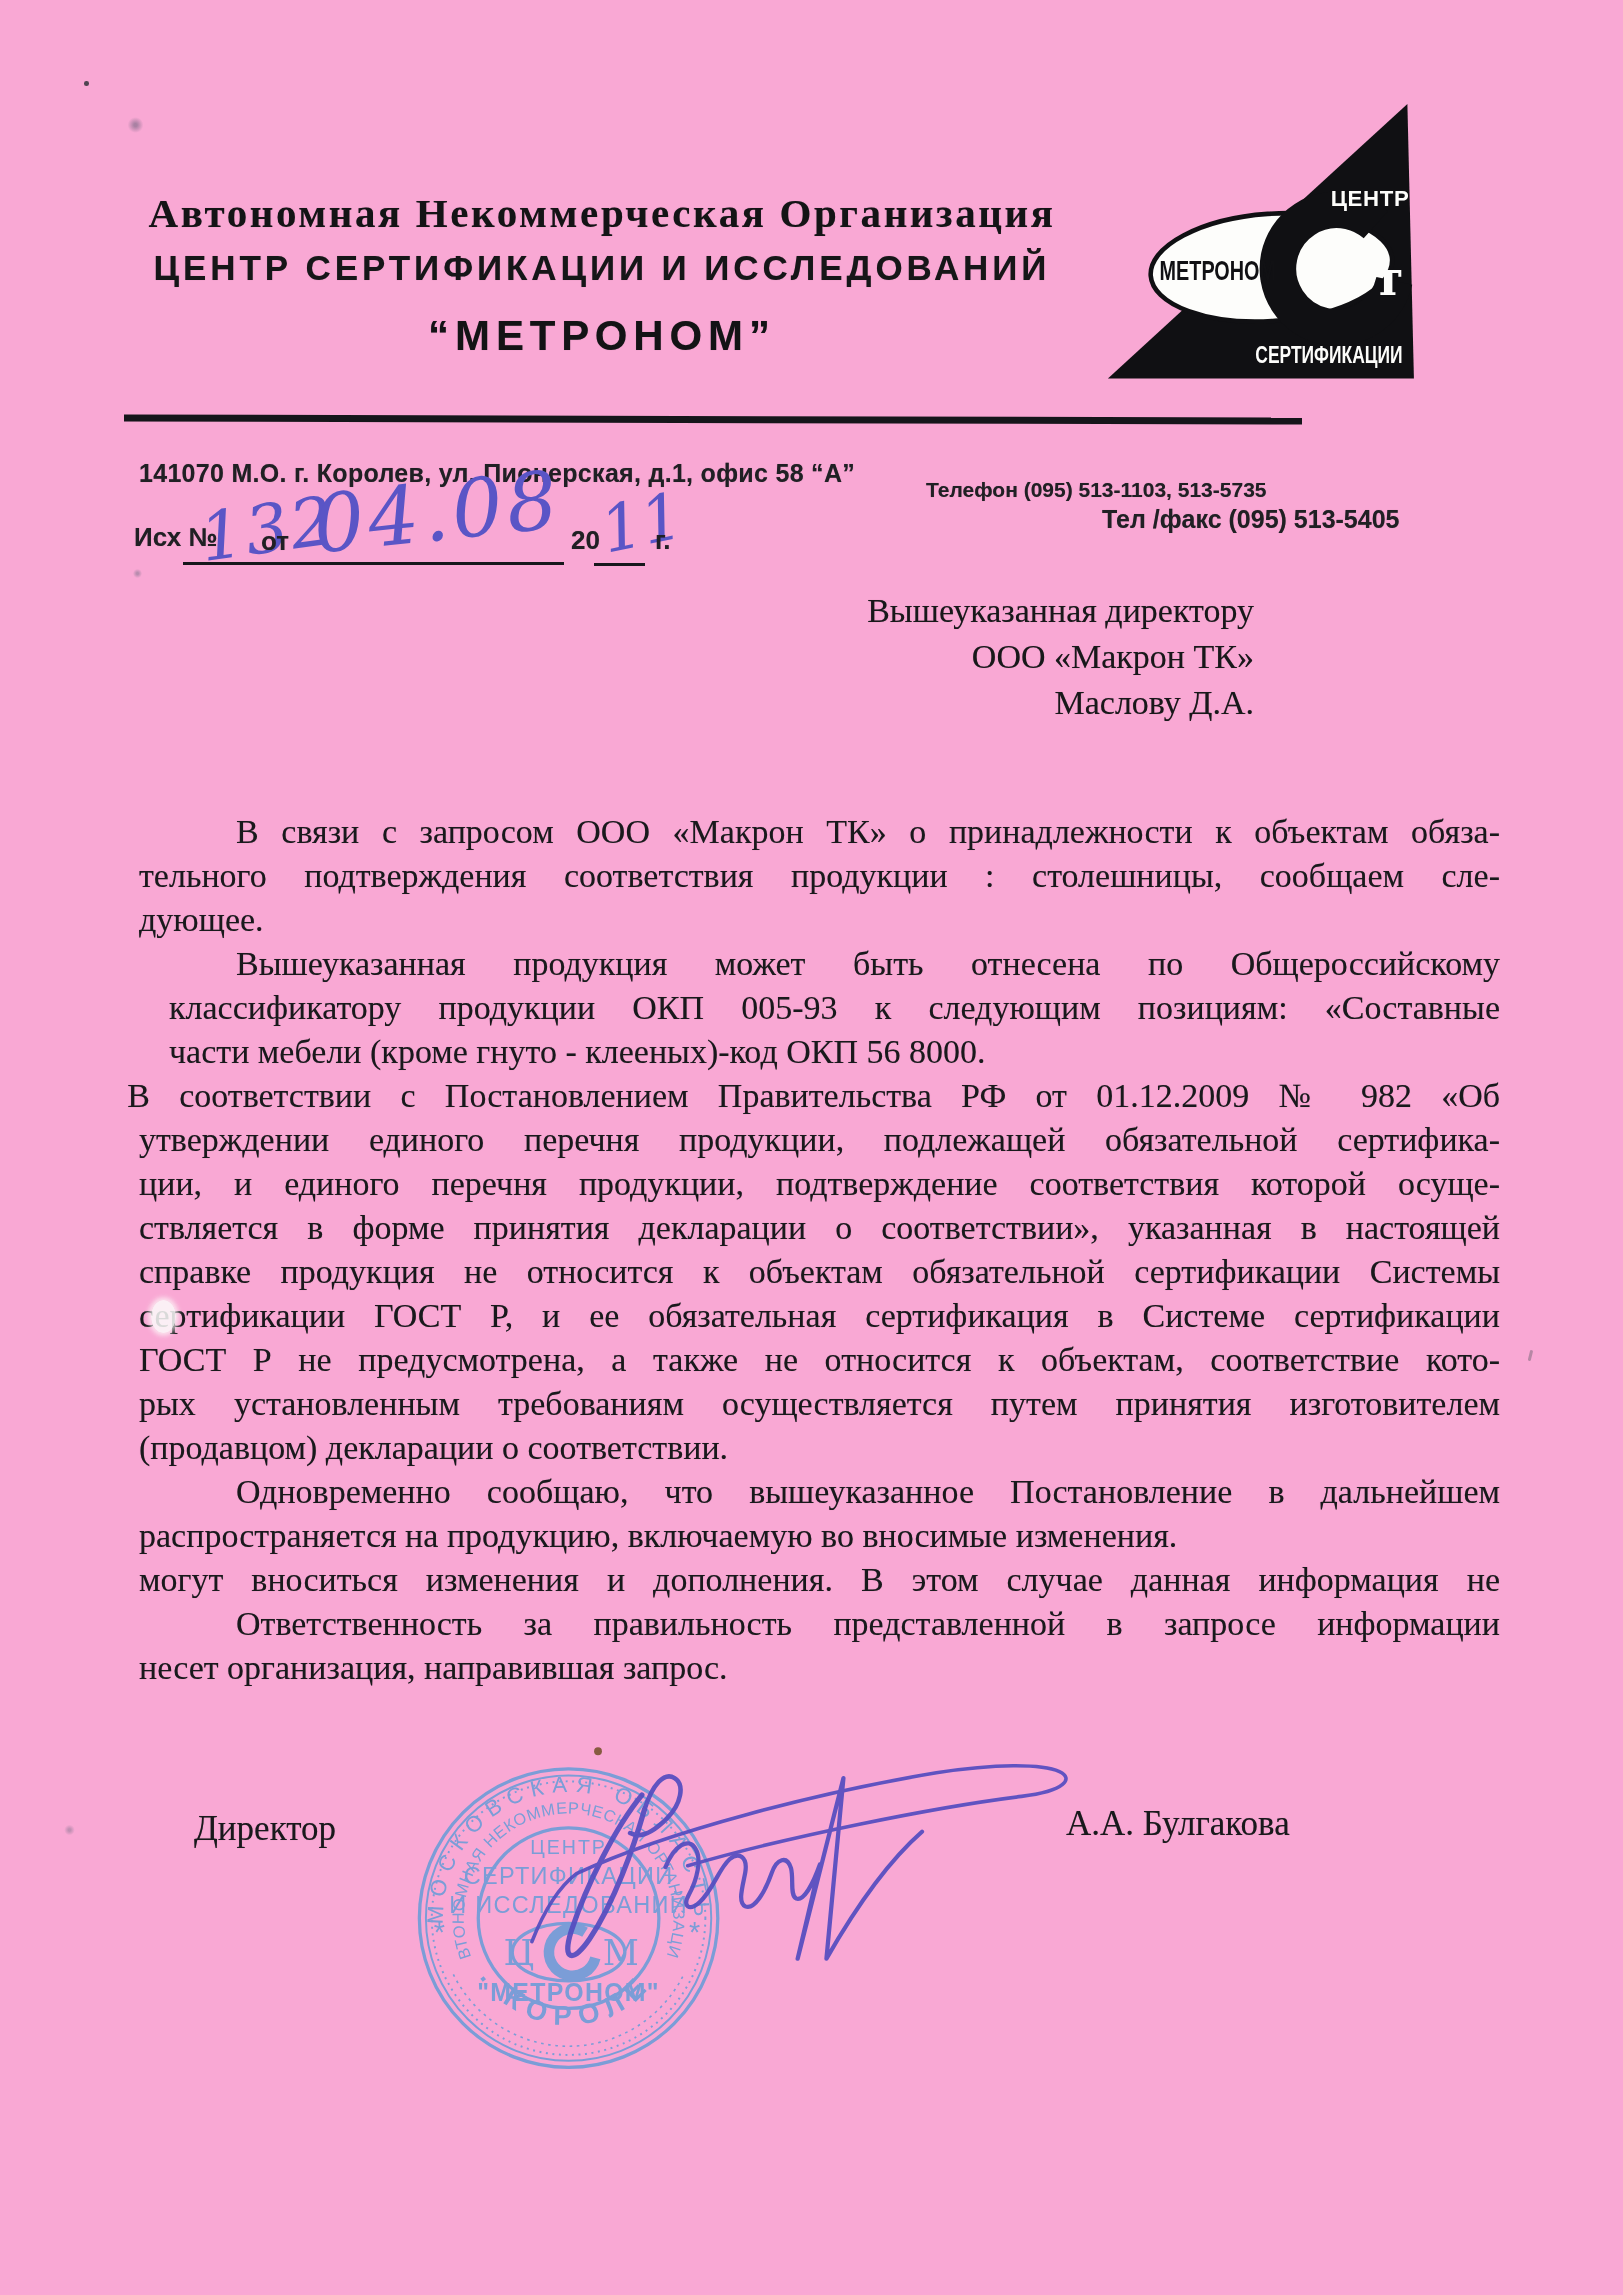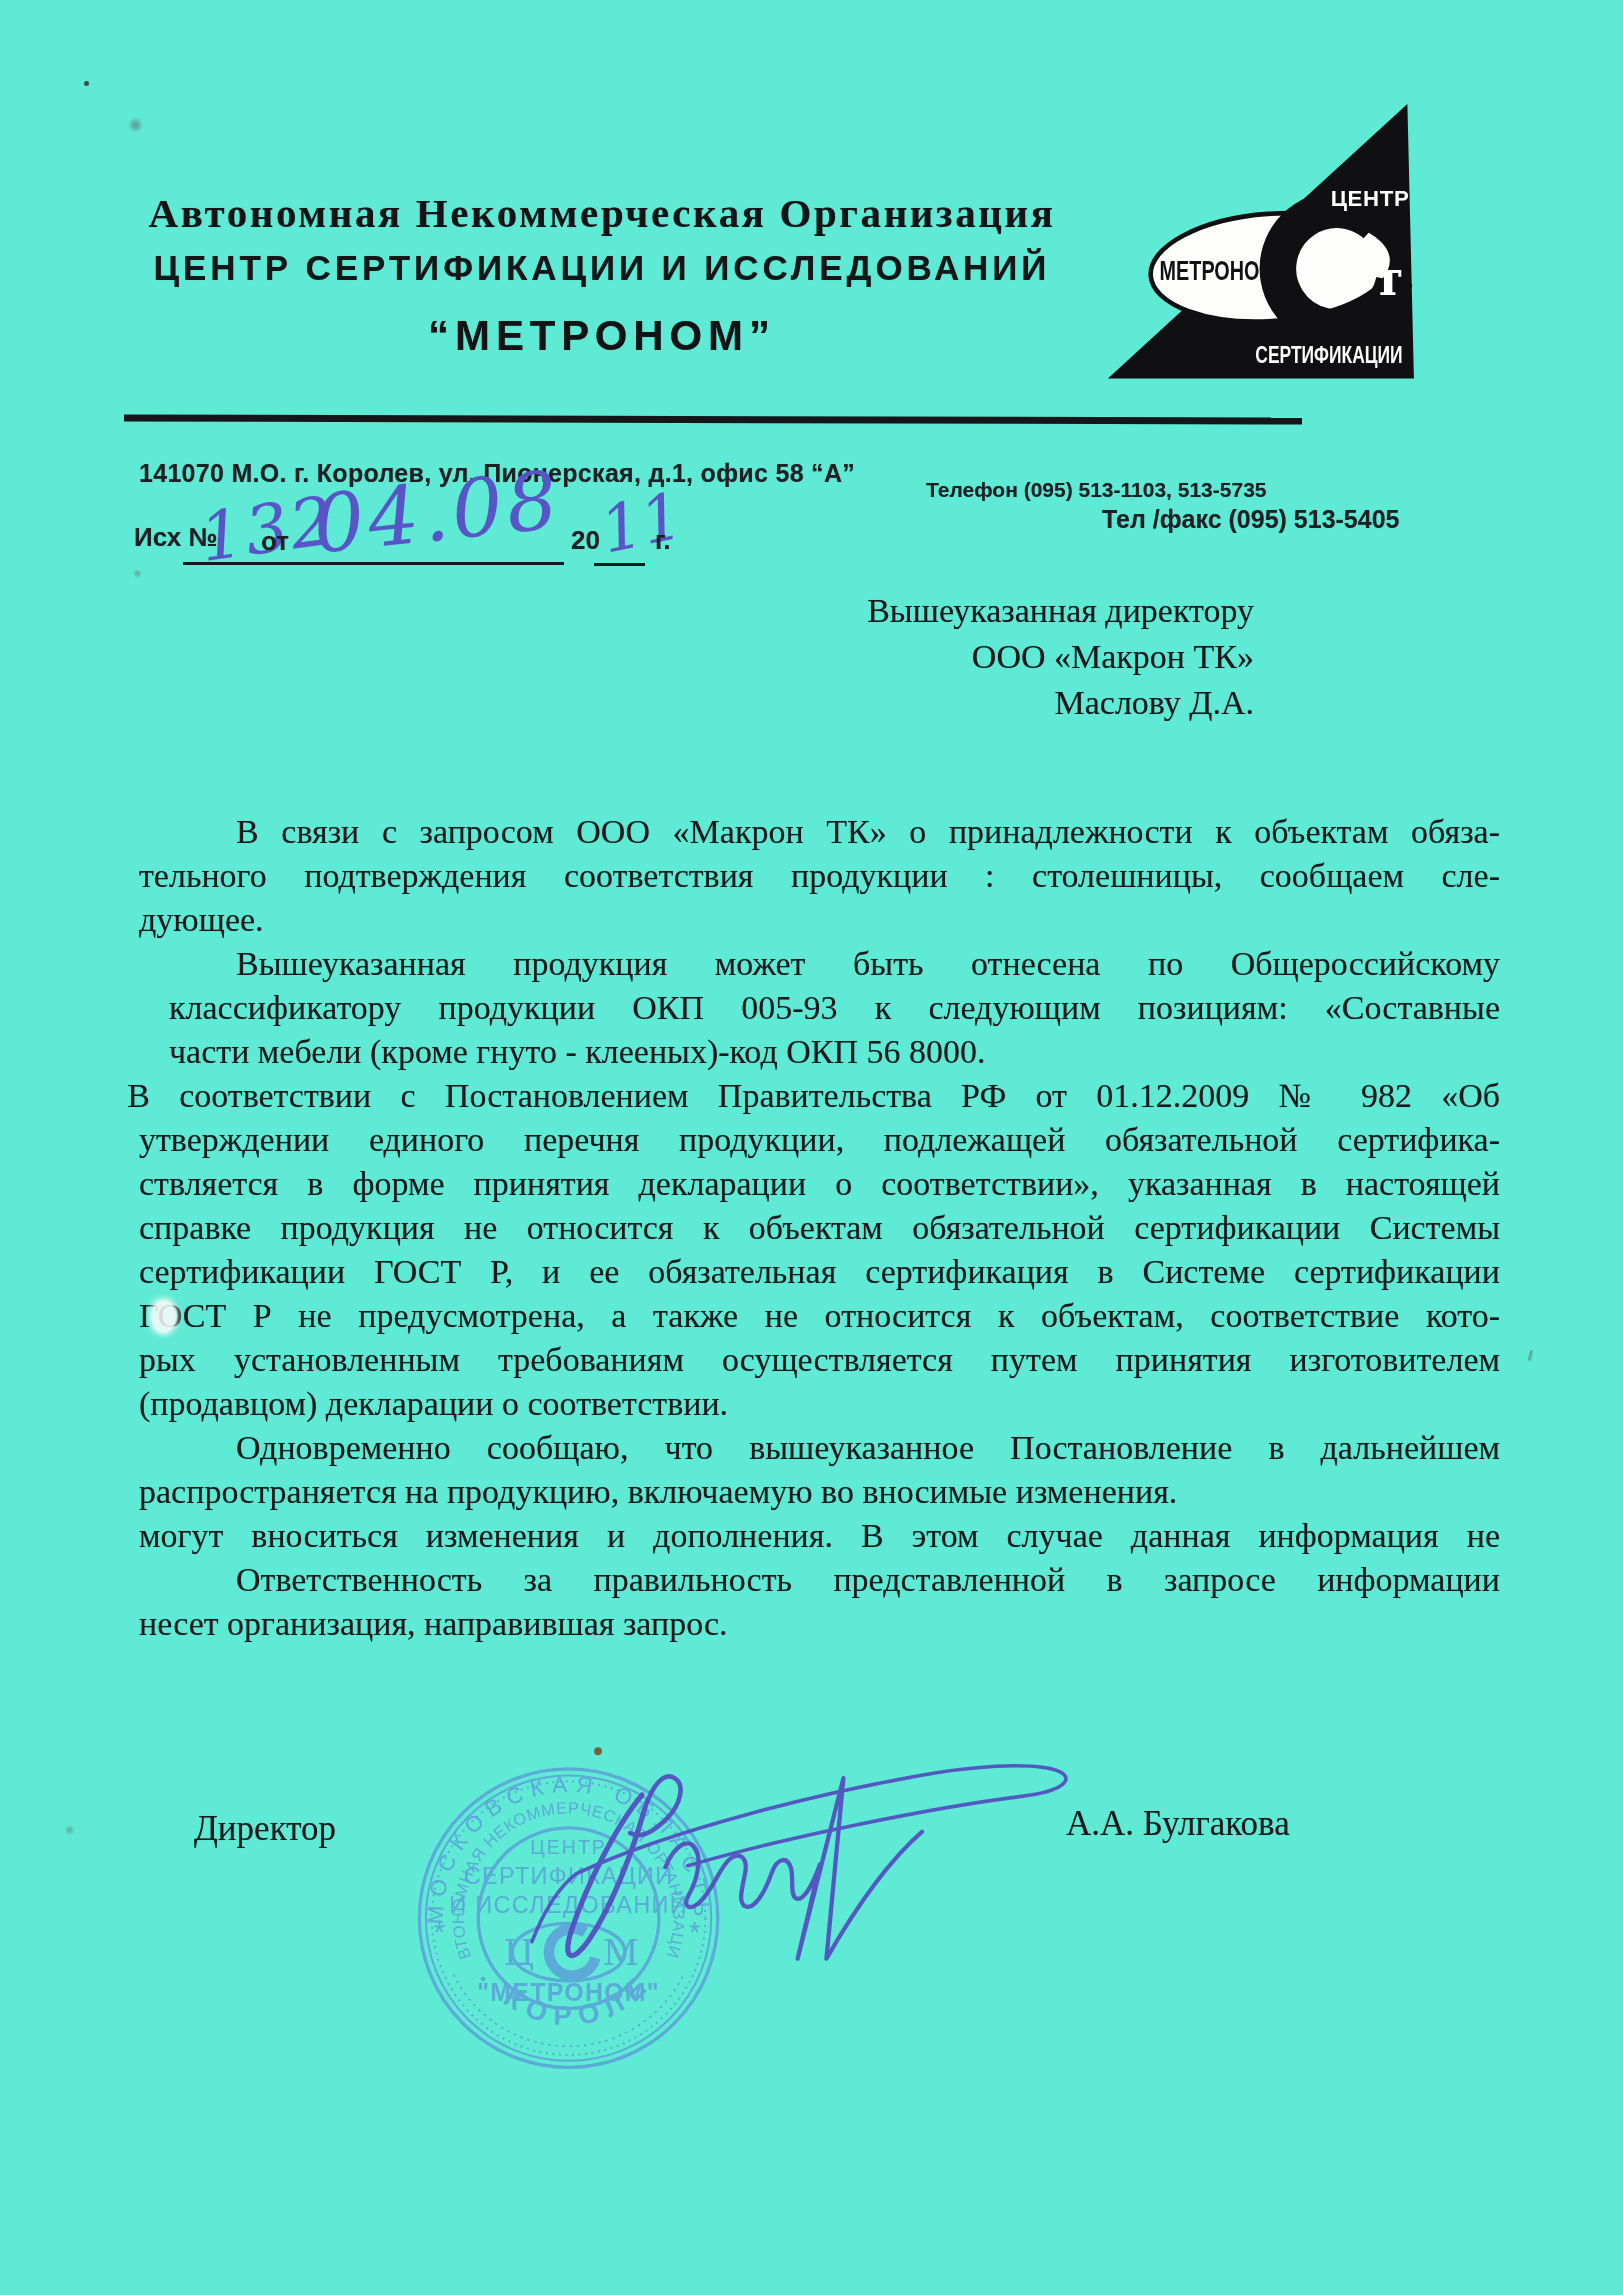--- a/index.html
+++ b/index.html
@@ -1,17 +1,17 @@
 <!DOCTYPE html>
 <html style="font-size:10.5px"><head>
 <meta charset="utf-8">
 <style>
   html,body{margin:0;padding:0;background:#e8e8e6;}
   #page{
-    position:relative;width:1623px;height:2295px;background:#5eead4;
+    position:relative;width:1623px;height:2295px;background:#f9a8d4;
     overflow:hidden;font-family:"Liberation Serif",serif;color:#1b1b1d;
   }
   .abs{position:absolute;}
   
   #letterhead{left:26px;top:189px;width:1152px;text-align:center;}
   .lh1{font-family:"Liberation Serif",serif;font-weight:bold;font-size:41px;letter-spacing:2.6px;color:#141416;}
   .lh2{font-family:"Liberation Sans",sans-serif;font-weight:bold;font-size:35px;letter-spacing:3.9px;margin-top:10.5px;color:#161618;}
   .lh3{font-family:"Liberation Sans",sans-serif;font-weight:bold;font-size:42px;letter-spacing:5.9px;margin-top:24px;color:#131315;}
   .scan-ink{text-shadow:0 0 0.7px rgba(20,20,25,.4);}
   
@@ -98,20 +98,21 @@
 
   <div id="body" class="abs">
       <div class="bl ind">В связи с запросом ООО «Макрон ТК» о принадлежности к объектам обяза-</div>
       <div class="bl">тельного подтверждения соответствия продукции : столешницы,  сообщаем сле-</div>
       <div class="bl end">дующее.</div>
       <div class="bl ind">Вышеуказанная  продукция может быть отнесена по Общероссийскому</div>
       <div class="bl ind2">классификатору продукции ОКП 005-93 к следующим позициям: «Составные</div>
       <div class="bl ind2 end">части мебели (кроме гнуто - клееных)-код ОКП 56 8000.</div>
       <div class="bl out">В соответствии с Постановлением Правительства РФ от 01.12.2009 № 982 «Об</div>
       <div class="bl">утверждении единого перечня продукции, подлежащей обязательной сертифика-</div>
+      <div class="bl">ции, и единого перечня продукции, подтверждение соответствия которой осуще-</div>
       <div class="bl">ствляется в форме принятия декларации о соответствии», указанная в настоящей</div>
       <div class="bl">справке продукция не относится к объектам обязательной сертификации Системы</div>
       <div class="bl">сертификации ГОСТ Р, и ее обязательная сертификация в Системе сертификации</div>
       <div class="bl">ГОСТ Р не предусмотрена, а также не относится к объектам, соответствие кото-</div>
       <div class="bl">рых установленным требованиям осуществляется путем принятия изготовителем</div>
       <div class="bl end">(продавцом) декларации о соответствии.</div>
       <div class="bl ind">Одновременно сообщаю, что вышеуказанное Постановление  в дальнейшем</div>
       <div class="bl end">распространяется на продукцию, включаемую во вносимые изменения.</div>
       <div class="bl">могут вноситься изменения и дополнения. В этом случае данная информация  не</div>
       <div class="bl ind">Ответственность за правильность представленной в запросе информации</div>

